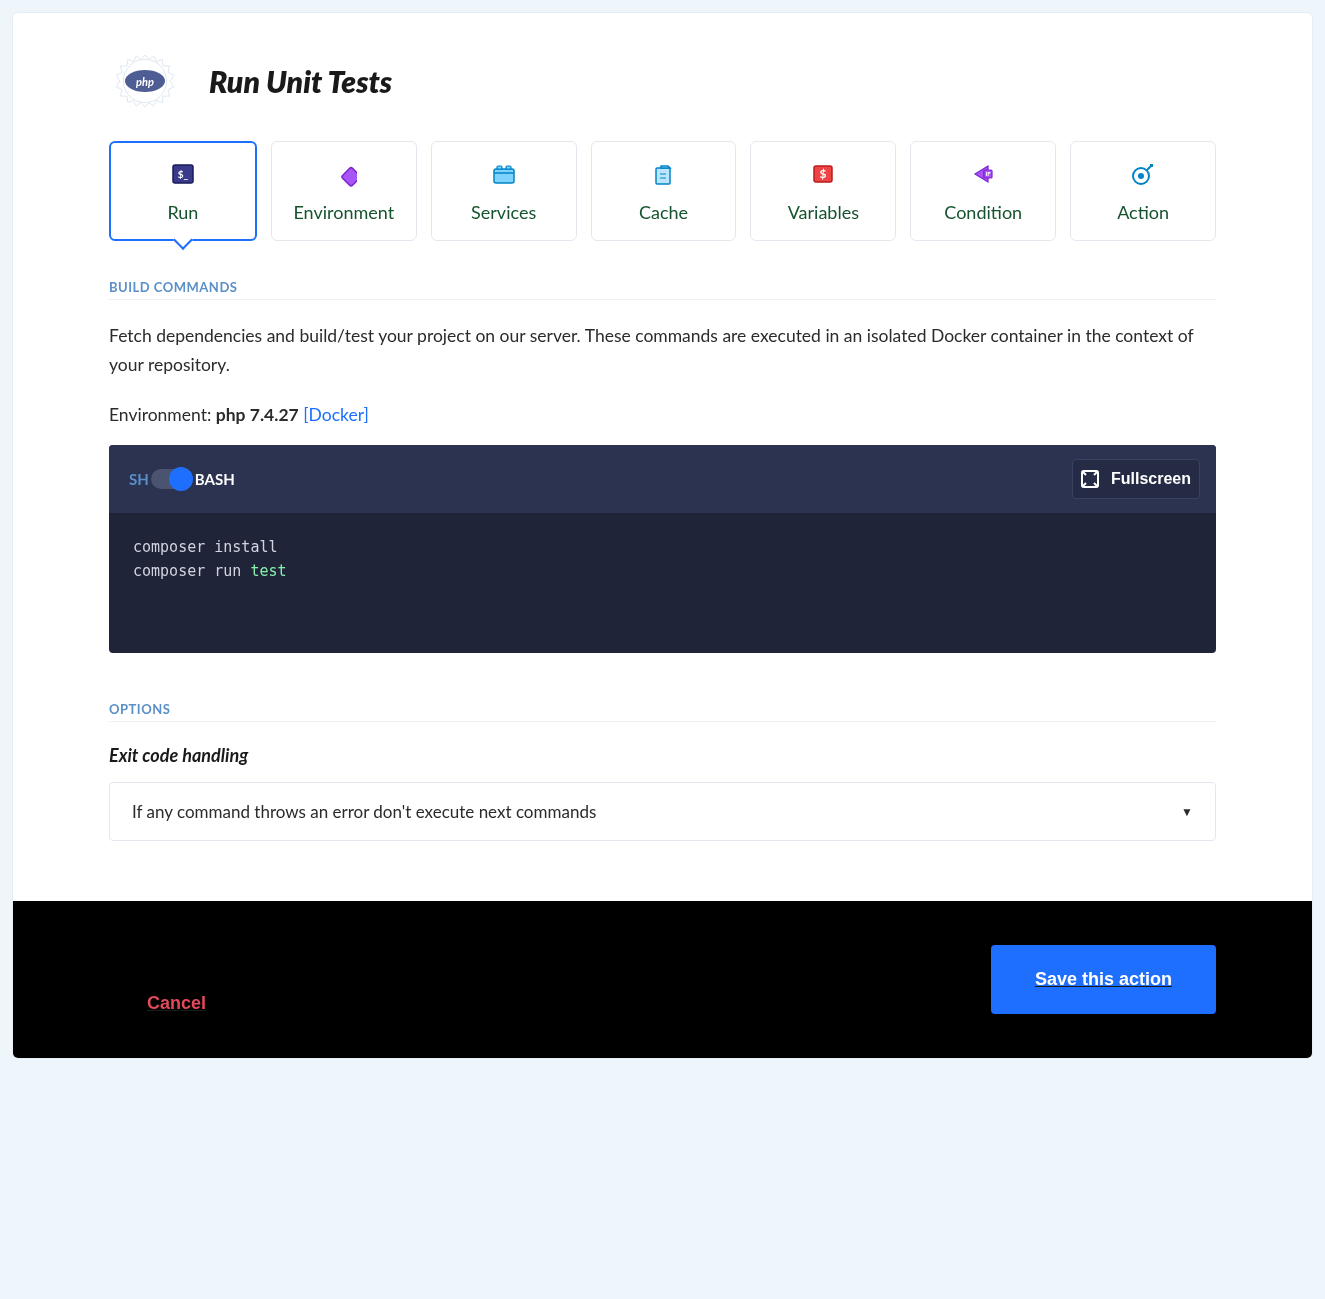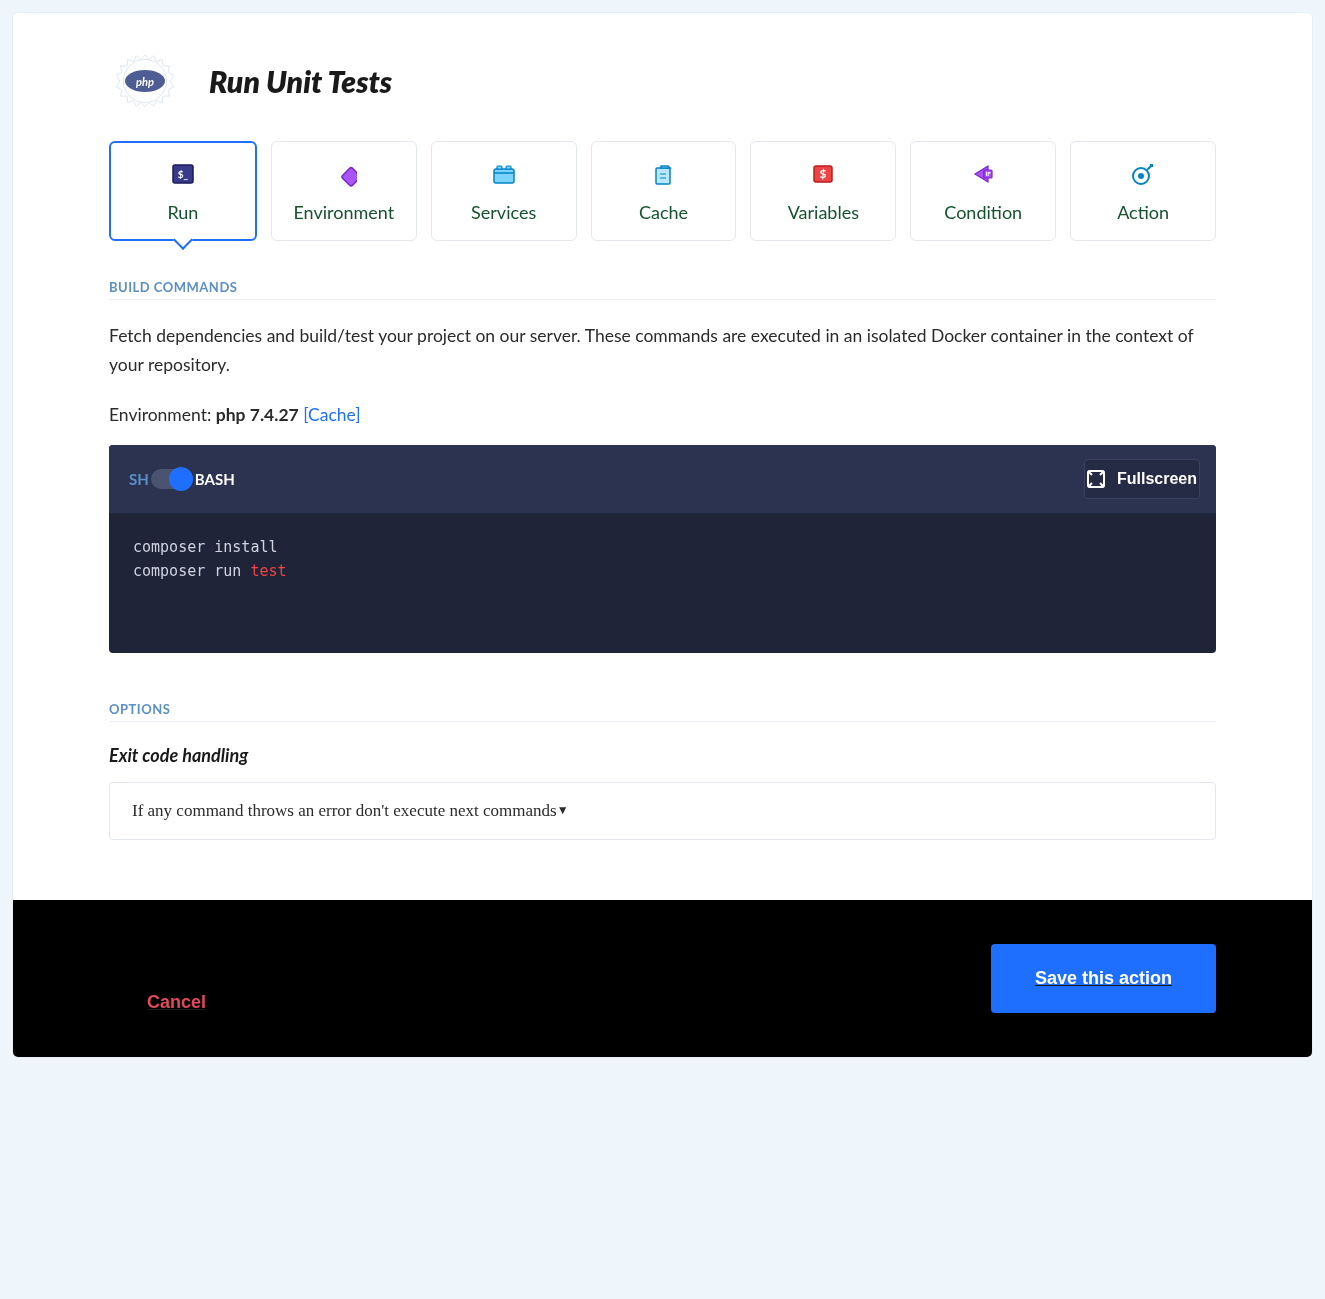--- a/index.html
+++ b/index.html
@@ -170,54 +170,54 @@
   background: #1f6fff;
   border-radius: 50%;
 }
 .fullscreen-btn {
   display: flex;
   align-items: center;
   gap: 12px;
   background: #252b44;
   border: 1px solid #3a4160;
   border-radius: 4px;
-  padding: 10px 2px;
+  padding: 10px 8px;
   color: #fff;
   font-size: 16px;
   font-weight: 700;
   cursor: pointer;
 }
 .editor-body {
   padding: 22px 24px 70px 24px;
   font-family: "Menlo", "Consolas", monospace;
   font-size: 15px;
   line-height: 1.6;
   color: #d0d4e0;
 }
-.kw { color: #ef4444; }
+.kw { color: #86efac; }
 
 .opt-label {
   font-size: 18px;
   font-weight: 700;
   color: #1a1a1a;
   margin-bottom: 16px;
   font-style: italic;
 }
 .select {
   width: 100%;
   border: 1px solid #e4e8ee;
   border-radius: 4px;
   padding: 18px 22px;
   font-size: 17px;
   color: #2b2b2b;
   display: flex;
   align-items: center;
+  justify-content: space-between;
   cursor: pointer;
   margin-bottom: 60px;
-  font-family: Liberation Serif, serif;
 }
 .select-arrow { font-size: 12px; }
 
 .footer {
   background: #000000;
   padding: 44px 96px;
   display: flex;
   align-items: flex-end;
   justify-content: space-between;
   text-decoration: underline;
@@ -328,21 +328,21 @@
       </div>
       <span class="tab-label">Action</span>
     </div>
   </div>
 
   <div class="section">
     <div class="section-title">BUILD COMMANDS</div>
     <p class="description">Fetch dependencies and build/test your project on our server. These commands are executed in an isolated Docker container in the context of your repository.</p>
     <p class="env-line">
       <span>Environment: </span><b>php 7.4.27</b>
-      <span class="change-link">[Cache]</span>
+      <span class="change-link">[Docker]</span>
     </p>
 
     <div class="editor">
       <div class="editor-bar">
         <div class="shell-toggle">
           <span class="sh-label">SH</span>
           <div class="toggle"></div>
           <span class="bash-label">BASH</span>
         </div>
         <button class="fullscreen-btn">

